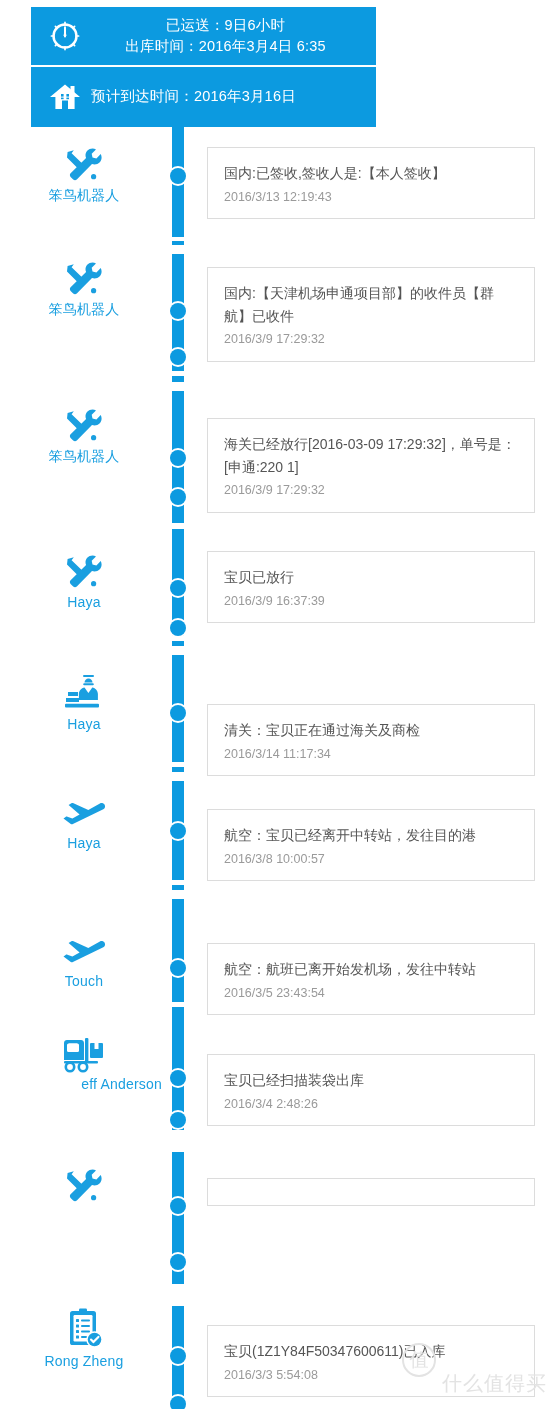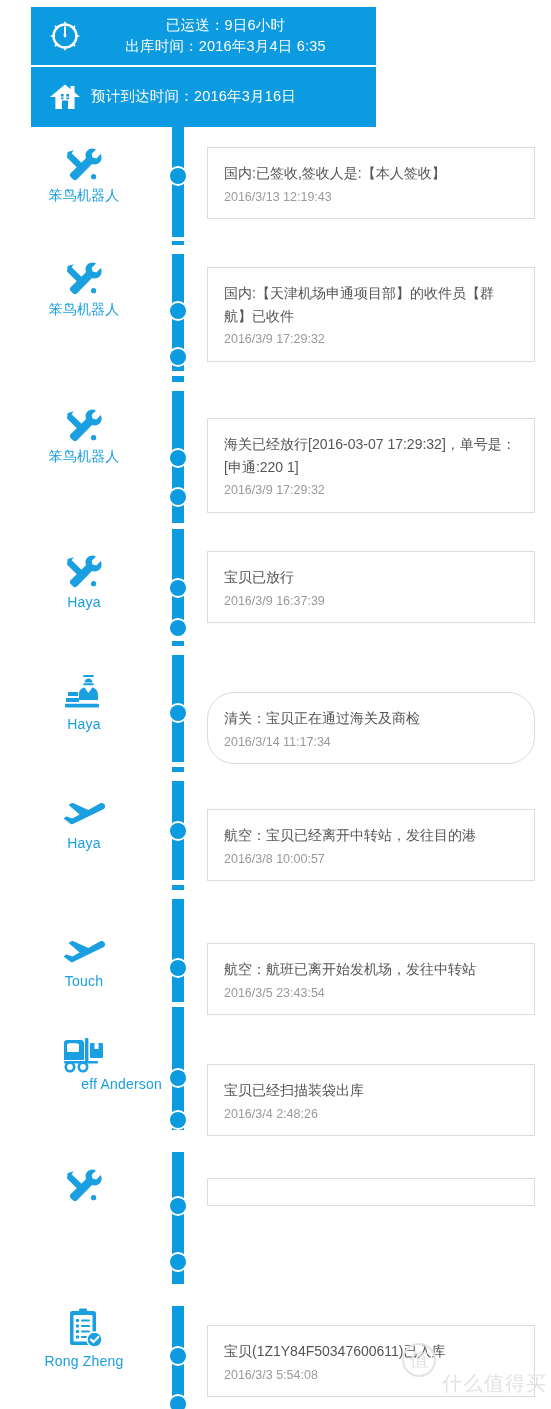--- a/index.html
+++ b/index.html
@@ -317,21 +317,21 @@
         <g fill="#1a9fe0">
           <path d="M30.5 3.5c-4 0-7 3-7 6.8 0 1 .2 1.9.6 2.7L8.6 28.3c-1 1-1 2.6 0 3.6l2.6 2.6c1 1 2.6 1 3.6 0l15.2-15.4c.8.3 1.7.5 2.6.5 3.9 0 7-3.1 7-7 0-1.3-.3-2.5-.9-3.5l-4.3 4.3-3.9-.8-.8-3.9 4.3-4.3c-1-.6-2.2-.9-3.5-.9z"></path>
           <path d="M11.8 5.2 5.6 6.9l-.6 5.7 13.5 13.3 4.6-4.6L9.6 8.2z"></path>
           <circle cx="31.6" cy="31.7" r="2.6"></circle>
         </g>
       </svg>
     </div>
     <div class="actor-name">笨鸟机器人</div>
   </div>
   <div class="entry-card" style="top:18px;">
-    <div class="card-text">海关已经放行[2016-03-07 17:29:32]，单号是：[申通:220           1]</div>
+    <div class="card-text">海关已经放行[2016-03-09 17:29:32]，单号是：[申通:220           1]</div>
     <div class="card-time">2016/3/9 17:29:32</div>
   </div>
 </div>
 
 <div class="entry" style="top:546px;">
   <div class="entry-actor" style="top:0;">
     <div class="actor-icon">
       <svg width="44" height="40" viewBox="0 0 44 40">
         <g fill="#1a9fe0">
           <path d="M30.5 3.5c-4 0-7 3-7 6.8 0 1 .2 1.9.6 2.7L8.6 28.3c-1 1-1 2.6 0 3.6l2.6 2.6c1 1 2.6 1 3.6 0l15.2-15.4c.8.3 1.7.5 2.6.5 3.9 0 7-3.1 7-7 0-1.3-.3-2.5-.9-3.5l-4.3 4.3-3.9-.8-.8-3.9 4.3-4.3c-1-.6-2.2-.9-3.5-.9z"></path>
@@ -358,21 +358,21 @@
           <rect x="21.2" y="9.2" width="10.6" height="2" rx="1"></rect>
           <path d="M22.5 13.5c-3.2.6-5.6 3.2-5.6 6.6V26h19V20c0-3.3-2.4-6-5.6-6.6l-3.9 5.6-3.9-5.6z"></path>
           <path d="M6 18h10v4H6z"></path>
           <path d="M4 24h13v4H4z"></path>
           <rect x="3" y="29.8" width="34" height="3.6" rx="1"></rect>
         </g>
       </svg>
     </div>
     <div class="actor-name">Haya</div>
   </div>
-  <div class="entry-card" style="top:24px;border-radius:27px;">
+  <div class="entry-card" style="top:36px;">
     <div class="card-text">清关：宝贝正在通过海关及商检</div>
     <div class="card-time">2016/3/14 11:17:34</div>
   </div>
 </div>
 
 <div class="entry" style="top:787px;">
   <div class="entry-actor" style="top:0;">
     <div class="actor-icon">
       <svg width="48" height="36" viewBox="0 0 48 36">
         <g fill="#1a9fe0">
@@ -416,21 +416,21 @@
           <rect x="32" y="9" width="13" height="15" rx="1"></rect>
           <rect x="36.5" y="9" width="4" height="6" fill="#ffffff"></rect>
           <rect x="6" y="27" width="34" height="2.6" rx="1"></rect>
           <circle cx="12" cy="33" r="4.2" fill="none" stroke="#1a9fe0" stroke-width="2.6"></circle>
           <circle cx="25" cy="33" r="4.2" fill="none" stroke="#1a9fe0" stroke-width="2.6"></circle>
         </g>
       </svg>
     </div>
     <div class="actor-name clipped">eff Anderson</div>
   </div>
-  <div class="entry-card" style="top:36px;">
+  <div class="entry-card" style="top:26px;">
     <div class="card-text">宝贝已经扫描装袋出库</div>
     <div class="card-time">2016/3/4 2:48:26</div>
   </div>
 </div>
 
 <div class="entry" style="top:1160px;">
   <div class="entry-actor" style="top:0;">
     <div class="actor-icon">
       <svg width="44" height="40" viewBox="0 0 44 40">
         <g fill="#1a9fe0">

